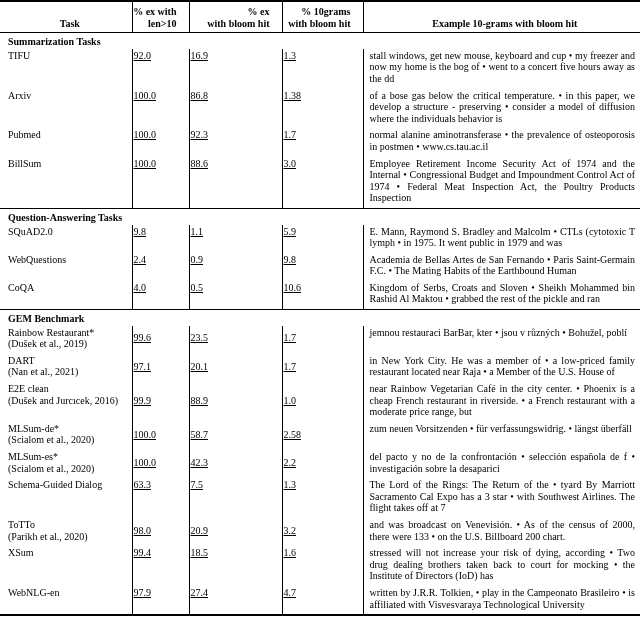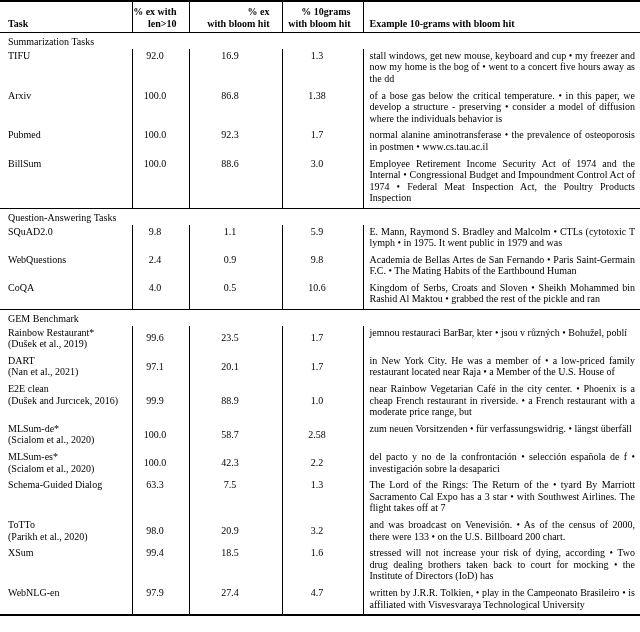--- a/index.html
+++ b/index.html
@@ -29,53 +29,54 @@
   col.c-10g  { width: 81px; }
   col.c-example { width: 277px; }
 
   thead tr { border-bottom: 1.5px solid #000; }
   thead th {
     font-weight: bold;
     vertical-align: bottom;
     padding: 4px 0 3px 0;
   }
   th.h-task {
-    text-align: left;
+    text-align: center;
     padding-left: 8px;
   }
   th.h-num {
     text-align: right;
     padding-right: 12px;
     white-space: pre; 
   }
   th.h-example {
-    text-align: left;
+    text-align: center;
     padding-left: 6px;
   }
   .rule { border-left: 1px solid #000; }
 
   tr.section-row { border-top: 1.5px solid #000; }
   tr.section-row td {
-    font-weight: normal;
+    font-weight: bold;
     padding: 3px 0 1px 8px;
   }
 
   tr.data-row td {
     vertical-align: top;
     padding-top: 1px;
     padding-bottom: 4px;
   }
   td.task {
     padding-left: 8px;
     padding-right: 2px;
     margin-left: 43px;
   }
   td.num {
-    text-align: center;
+    text-align: left;
     padding-right: 12px;
+    text-decoration: underline;
   }
   td.example {
     padding-left: 6px;
     padding-right: 5px;
     text-align: justify;
     margin-top: 16px;
   }
   
   tr.vc td.num { vertical-align: middle; }
 </style>

